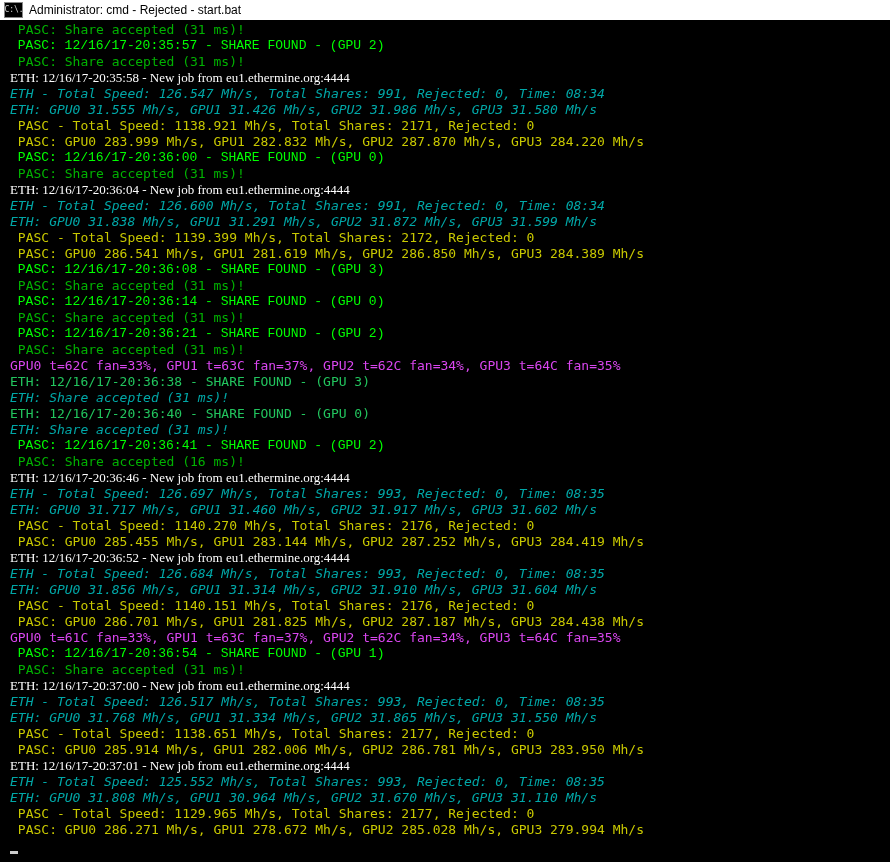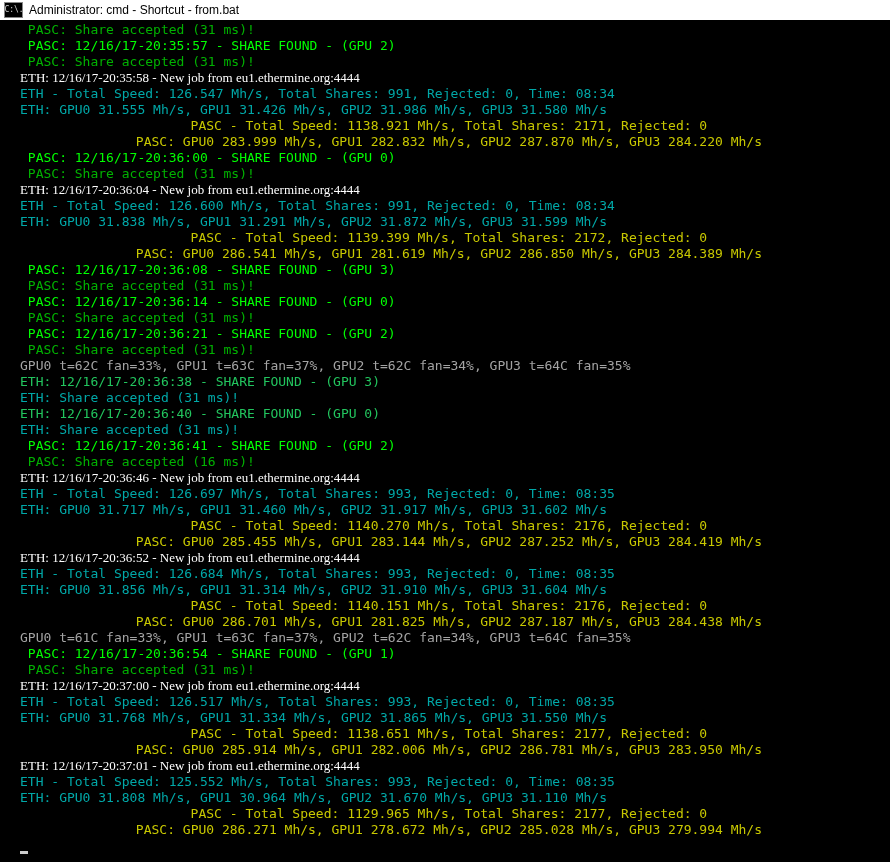--- a/index.html
+++ b/index.html
@@ -35,42 +35,42 @@
     color: #ccc;
     font-family: monospace;
     font-size: 8px;
     line-height: 8px;
     margin-right: 6px;
     border: 1px solid #888;
     letter-spacing: 0px;
     padding-left:1px;
   }
   .terminal {
-    padding: 2px 20px;
+    padding: 2px 10px;
     white-space: pre;
     color: #ccc;
   }
   .line { display:block; }
   .c-green  { color: #00b200; }
-  .c-lime   { color: #00ff00; }
+  .c-lime   { color: #00ff00; font-family: Liberation Mono, monospace; }
   .c-white  { color: #ffffff; font-family: Liberation Serif, serif; }
-  .c-teal   { color: #00a8a8; }
+  .c-teal   { color: #00a8a8; font-style: italic; }
   .c-cyan   { color: #22c55e; }
-  .c-yellow { color: #c8c800; text-align: center; }
-  .c-magenta{ color: #a3a3a3; }
+  .c-yellow { color: #c8c800; }
+  .c-magenta{ color: #d946ef; }
   .cursor {
     display:inline-block;
     width: 8px;
     height: 3px;
     background:#ccc;
     margin-top:13px;
     vertical-align: top;
   }
 </style>
 </head>
 <body>
 
 <div class="titlebar">
   <span class="cmd-icon">C:\.</span>
-  <span>Administrator: cmd - Shortcut - from.bat</span>
+  <span>Administrator: cmd - Rejected - start.bat</span>
 </div>
 
 <div class="terminal" id="terminal"><span class="line c-green"> PASC: Share accepted (31 ms)!</span><span class="line c-lime"> PASC: 12/16/17-20:35:57 - SHARE FOUND - (GPU 2)</span><span class="line c-green"> PASC: Share accepted (31 ms)!</span><span class="line c-white">ETH: 12/16/17-20:35:58 - New job from eu1.ethermine.org:4444</span><span class="line c-teal">ETH - Total Speed: 126.547 Mh/s, Total Shares: 991, Rejected: 0, Time: 08:34</span><span class="line c-teal">ETH: GPU0 31.555 Mh/s, GPU1 31.426 Mh/s, GPU2 31.986 Mh/s, GPU3 31.580 Mh/s</span><span class="line c-yellow"> PASC - Total Speed: 1138.921 Mh/s, Total Shares: 2171, Rejected: 0</span><span class="line c-yellow"> PASC: GPU0 283.999 Mh/s, GPU1 282.832 Mh/s, GPU2 287.870 Mh/s, GPU3 284.220 Mh/s</span><span class="line c-lime"> PASC: 12/16/17-20:36:00 - SHARE FOUND - (GPU 0)</span><span class="line c-green"> PASC: Share accepted (31 ms)!</span><span class="line c-white">ETH: 12/16/17-20:36:04 - New job from eu1.ethermine.org:4444</span><span class="line c-teal">ETH - Total Speed: 126.600 Mh/s, Total Shares: 991, Rejected: 0, Time: 08:34</span><span class="line c-teal">ETH: GPU0 31.838 Mh/s, GPU1 31.291 Mh/s, GPU2 31.872 Mh/s, GPU3 31.599 Mh/s</span><span class="line c-yellow"> PASC - Total Speed: 1139.399 Mh/s, Total Shares: 2172, Rejected: 0</span><span class="line c-yellow"> PASC: GPU0 286.541 Mh/s, GPU1 281.619 Mh/s, GPU2 286.850 Mh/s, GPU3 284.389 Mh/s</span><span class="line c-lime"> PASC: 12/16/17-20:36:08 - SHARE FOUND - (GPU 3)</span><span class="line c-green"> PASC: Share accepted (31 ms)!</span><span class="line c-lime"> PASC: 12/16/17-20:36:14 - SHARE FOUND - (GPU 0)</span><span class="line c-green"> PASC: Share accepted (31 ms)!</span><span class="line c-lime"> PASC: 12/16/17-20:36:21 - SHARE FOUND - (GPU 2)</span><span class="line c-green"> PASC: Share accepted (31 ms)!</span><span class="line c-magenta">GPU0 t=62C fan=33%, GPU1 t=63C fan=37%, GPU2 t=62C fan=34%, GPU3 t=64C fan=35%</span><span class="line c-cyan">ETH: 12/16/17-20:36:38 - SHARE FOUND - (GPU 3)</span><span class="line c-teal">ETH: Share accepted (31 ms)!</span><span class="line c-cyan">ETH: 12/16/17-20:36:40 - SHARE FOUND - (GPU 0)</span><span class="line c-teal">ETH: Share accepted (31 ms)!</span><span class="line c-lime"> PASC: 12/16/17-20:36:41 - SHARE FOUND - (GPU 2)</span><span class="line c-green"> PASC: Share accepted (16 ms)!</span><span class="line c-white">ETH: 12/16/17-20:36:46 - New job from eu1.ethermine.org:4444</span><span class="line c-teal">ETH - Total Speed: 126.697 Mh/s, Total Shares: 993, Rejected: 0, Time: 08:35</span><span class="line c-teal">ETH: GPU0 31.717 Mh/s, GPU1 31.460 Mh/s, GPU2 31.917 Mh/s, GPU3 31.602 Mh/s</span><span class="line c-yellow"> PASC - Total Speed: 1140.270 Mh/s, Total Shares: 2176, Rejected: 0</span><span class="line c-yellow"> PASC: GPU0 285.455 Mh/s, GPU1 283.144 Mh/s, GPU2 287.252 Mh/s, GPU3 284.419 Mh/s</span><span class="line c-white">ETH: 12/16/17-20:36:52 - New job from eu1.ethermine.org:4444</span><span class="line c-teal">ETH - Total Speed: 126.684 Mh/s, Total Shares: 993, Rejected: 0, Time: 08:35</span><span class="line c-teal">ETH: GPU0 31.856 Mh/s, GPU1 31.314 Mh/s, GPU2 31.910 Mh/s, GPU3 31.604 Mh/s</span><span class="line c-yellow"> PASC - Total Speed: 1140.151 Mh/s, Total Shares: 2176, Rejected: 0</span><span class="line c-yellow"> PASC: GPU0 286.701 Mh/s, GPU1 281.825 Mh/s, GPU2 287.187 Mh/s, GPU3 284.438 Mh/s</span><span class="line c-magenta">GPU0 t=61C fan=33%, GPU1 t=63C fan=37%, GPU2 t=62C fan=34%, GPU3 t=64C fan=35%</span><span class="line c-lime"> PASC: 12/16/17-20:36:54 - SHARE FOUND - (GPU 1)</span><span class="line c-green"> PASC: Share accepted (31 ms)!</span><span class="line c-white">ETH: 12/16/17-20:37:00 - New job from eu1.ethermine.org:4444</span><span class="line c-teal">ETH - Total Speed: 126.517 Mh/s, Total Shares: 993, Rejected: 0, Time: 08:35</span><span class="line c-teal">ETH: GPU0 31.768 Mh/s, GPU1 31.334 Mh/s, GPU2 31.865 Mh/s, GPU3 31.550 Mh/s</span><span class="line c-yellow"> PASC - Total Speed: 1138.651 Mh/s, Total Shares: 2177, Rejected: 0</span><span class="line c-yellow"> PASC: GPU0 285.914 Mh/s, GPU1 282.006 Mh/s, GPU2 286.781 Mh/s, GPU3 283.950 Mh/s</span><span class="line c-white">ETH: 12/16/17-20:37:01 - New job from eu1.ethermine.org:4444</span><span class="line c-teal">ETH - Total Speed: 125.552 Mh/s, Total Shares: 993, Rejected: 0, Time: 08:35</span><span class="line c-teal">ETH: GPU0 31.808 Mh/s, GPU1 30.964 Mh/s, GPU2 31.670 Mh/s, GPU3 31.110 Mh/s</span><span class="line c-yellow"> PASC - Total Speed: 1129.965 Mh/s, Total Shares: 2177, Rejected: 0</span><span class="line c-yellow"> PASC: GPU0 286.271 Mh/s, GPU1 278.672 Mh/s, GPU2 285.028 Mh/s, GPU3 279.994 Mh/s</span><span class="line"><span class="cursor"></span></span></div>
 
 </body></html>

